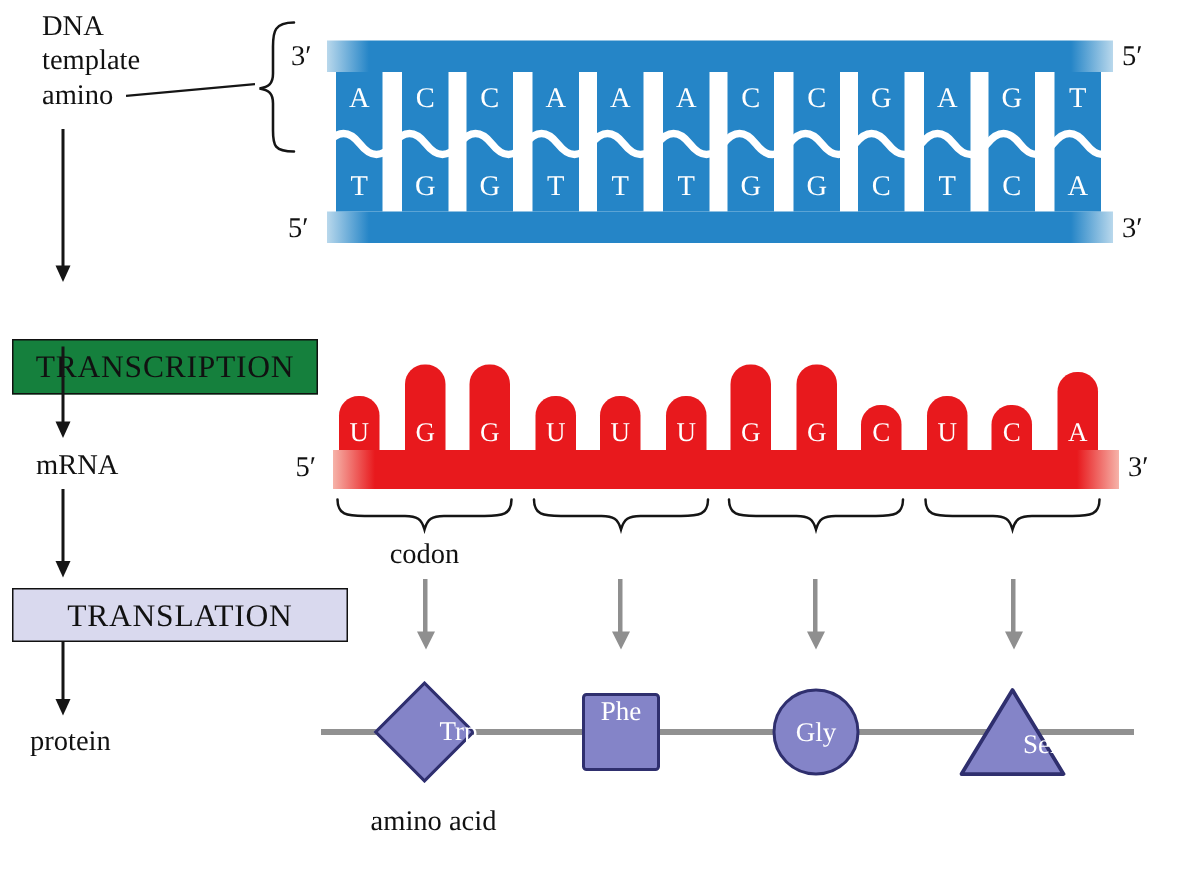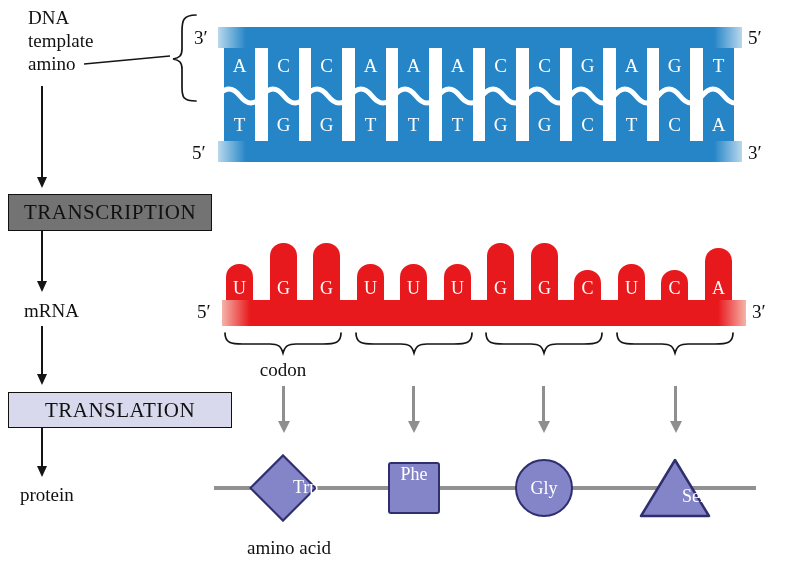--- a/index.html
+++ b/index.html
@@ -12,21 +12,21 @@
   .lbl { font-size:19px; line-height:23px; color:#111; }
   .endlbl { font-size:19px; color:#111; }
 
   
   .varrow { position:absolute; width:2px; background:#151515; }
   .varrow::after { content:""; position:absolute; bottom:-10px; left:50%;
     transform:translateX(-50%); border:5px solid transparent; border-top:11px solid #151515; }
 
   .stepbox { position:absolute; display:flex; align-items:center; justify-content:center;
     border:1.5px solid #111; font-size:21px; letter-spacing:0.5px; color:#111; }
-  .box-transcription { background:#737373; }
+  .box-transcription { background:#15803d;margin-top:32px; }
   .box-translation { background:#d9d9ee; }
 
   
   .backbone { position:absolute; height:21px;
     background:linear-gradient(90deg,#b9d8ec 0px,#2585c7 28px,#2585c7 calc(100% - 28px),#b9d8ec 100%); }
   .dna-col { position:absolute; top:48px; width:31px; height:93px; background:#2585c7; }
   .dna-col .base { position:absolute; width:100%; text-align:center; color:#fff; font-size:19px; }
   .dna-col .b-top { top:7px; }
   .dna-col .b-bot { bottom:5px; }
 

